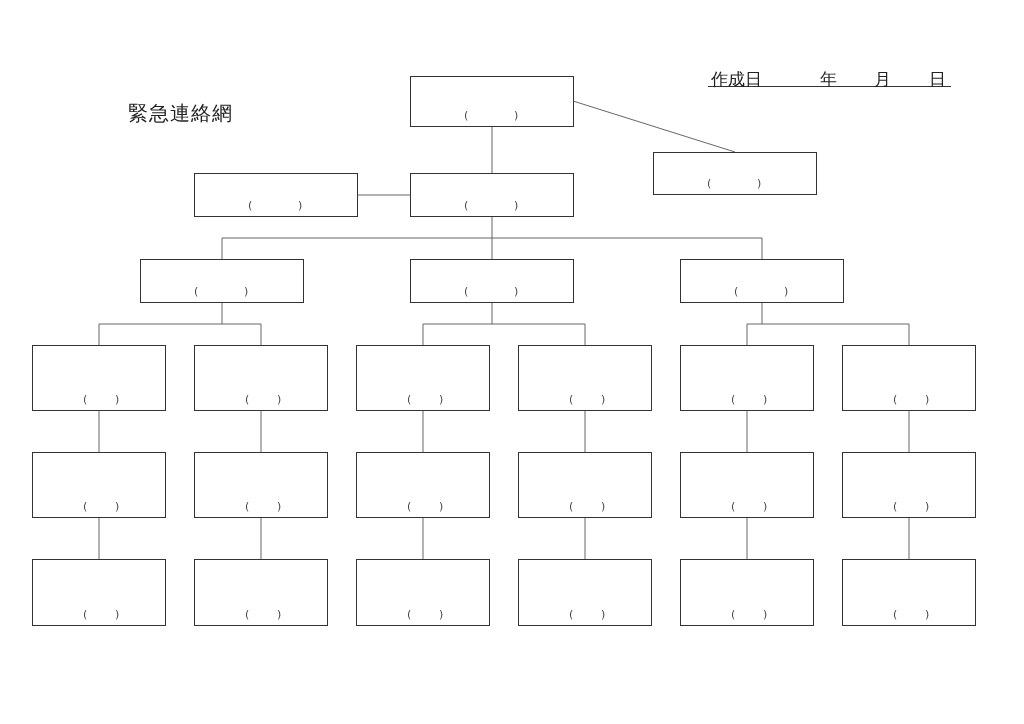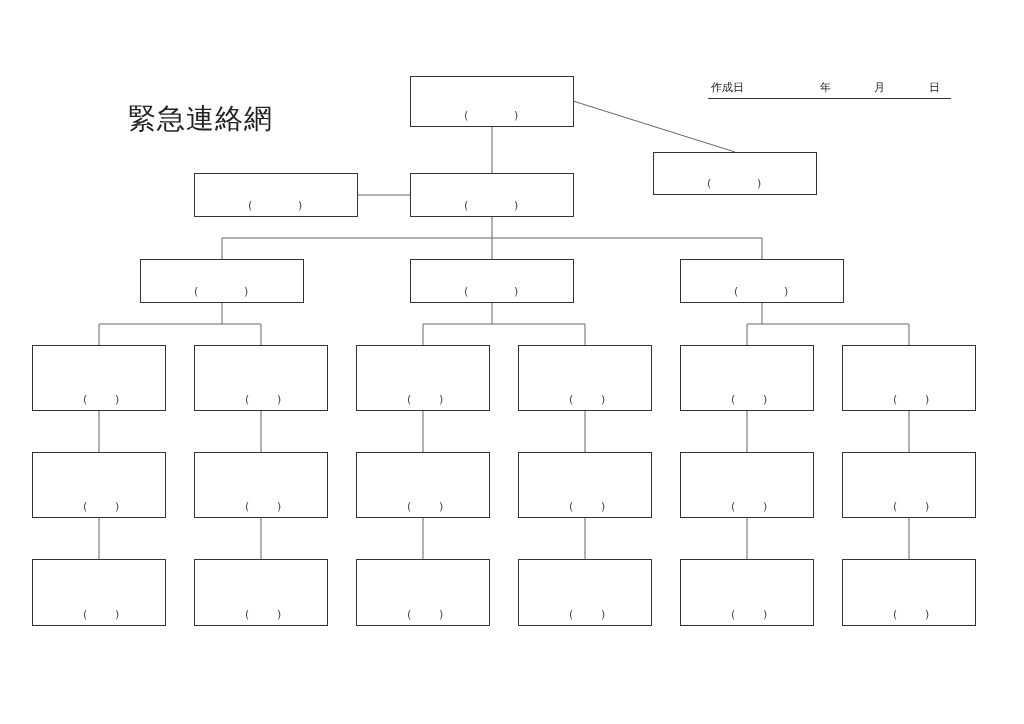--- a/index.html
+++ b/index.html
@@ -1,20 +1,20 @@
 <!DOCTYPE html>
 <html><head>
 <meta charset="utf-8">
 <style>
   html, body { margin: 0; padding: 0; background: #ffffff; }
   body { width: 1024px; height: 724px; position: relative; overflow: hidden;
          font-family: "DejaVu Sans", "Liberation Sans", sans-serif; color: #222; }
-  .title { position: absolute; left: 128px; top: 100px; font-size: 28px; letter-spacing: 1px; color: #222; }
-  .date-row { position: absolute; left: 708px; top: 78px; width: 243px; height: 20px;
-              border-bottom: 1.5px solid #333; font-size: 11px; }
+  .title { position: absolute; left: 128px; top: 100px; font-size: 20px; letter-spacing: 1px; color: #222; }
+  .date-row { position: absolute; left: 708px; top: 66px; width: 243px; height: 20px;
+              border-bottom: 1.5px solid #333; font-size: 17px; }
   .date-row span { position: absolute; top: 2px; }
   svg.lines { position: absolute; left: 0; top: 0; }
   .box { position: absolute; border: 1.5px solid #333; box-sizing: border-box; background: #fff; }
   .paren { position: absolute; bottom: 4px; font-size: 11px; color: #444; }
 </style>
 </head>
 <body>
 
 <div class="title">緊急連絡網</div>
 

